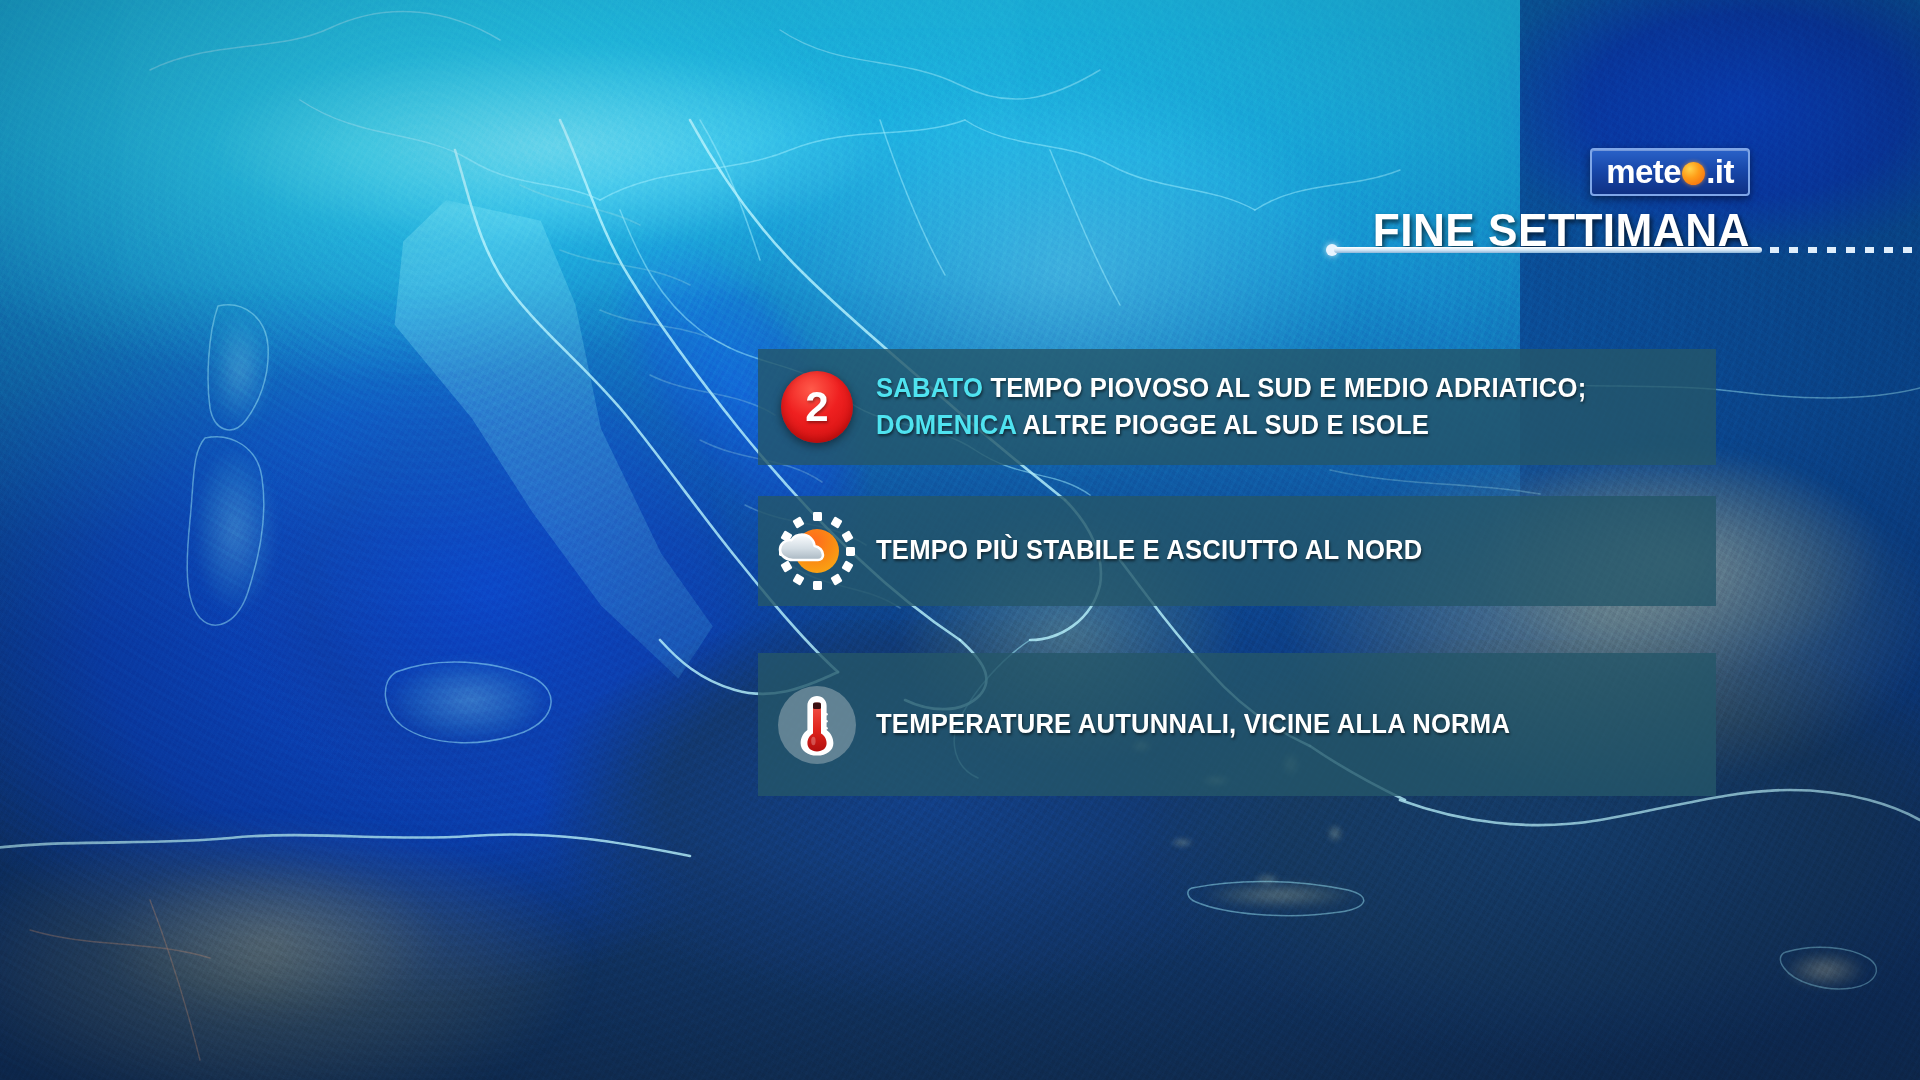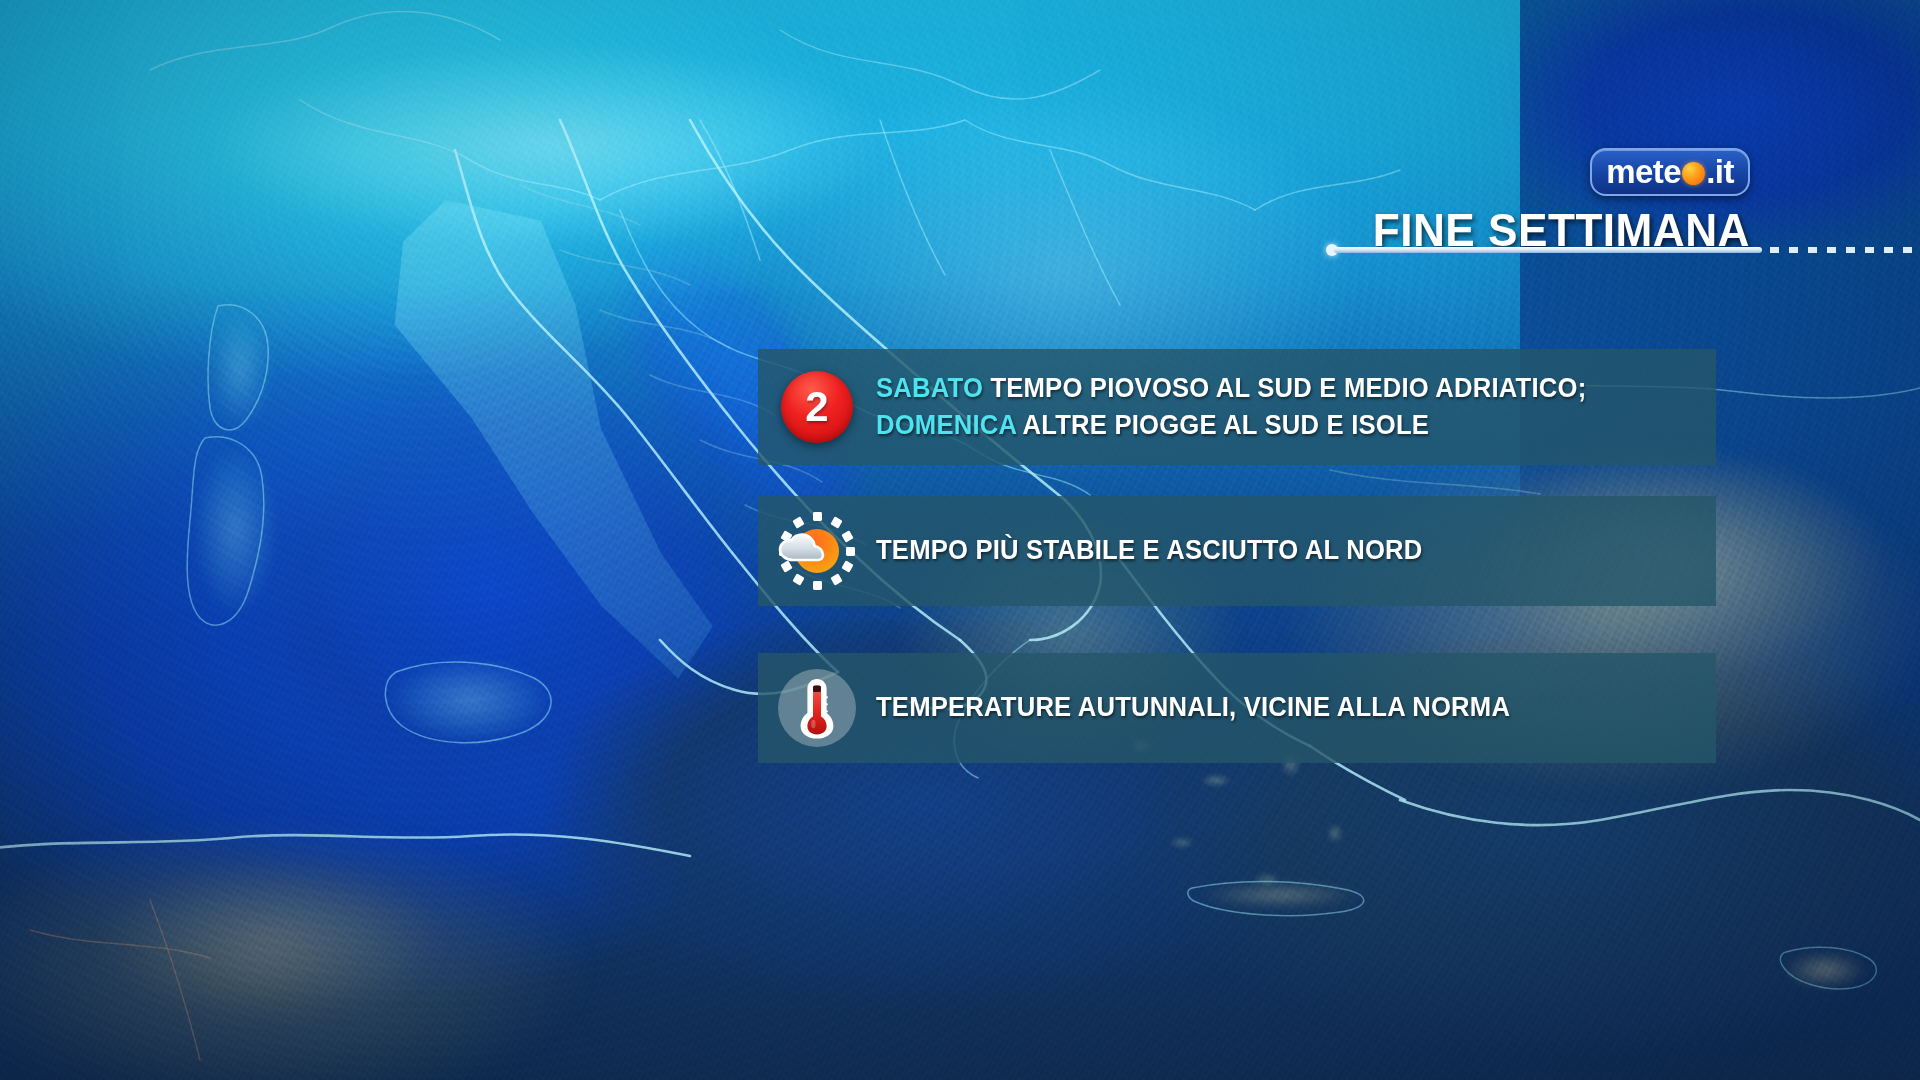--- a/index.html
+++ b/index.html
@@ -189,21 +189,21 @@
   .header {
     position: absolute;
     left: 1330px; top: 148px;
     width: 420px;
     text-align: right;
   }
   .logo {
     display: inline-block;
     background: linear-gradient(180deg, #2a62c8 0%, #1746a8 48%, #0f3185 100%);
     border: 2px solid #7fa6e8;
-    border-radius: 16px;
+    border-radius: 4px;
     padding: 5px 14px 6px 14px;
     box-shadow: 0 3px 8px rgba(0,0,0,0.45), inset 0 1px 0 rgba(255,255,255,0.35);
     line-height: 1;
   }
   .logo-text {
     font-size: 33px;
     font-weight: 700;
     color: #ffffff;
     letter-spacing: -0.5px;
     display: inline-flex;
@@ -259,21 +259,21 @@
   .panel {
     position: absolute;
     left: 758px;
     width: 958px;
     background: rgba(36,86,105,0.80);
     display: flex;
     align-items: center;
   }
   #panel-0 { top: 349px; height: 116px; }
   #panel-1 { top: 496px; height: 110px; }
-  #panel-2 { top: 653px; height: 110px; }
+  #panel-2 { top: 653px; height: 143px; }
 
   .panel-icon {
     width: 118px;
     min-width: 118px;
     height: 100%;
     display: flex; align-items: center; justify-content: center;
   }
   .panel-text {
     color: #ffffff;
     font-size: 27px;

